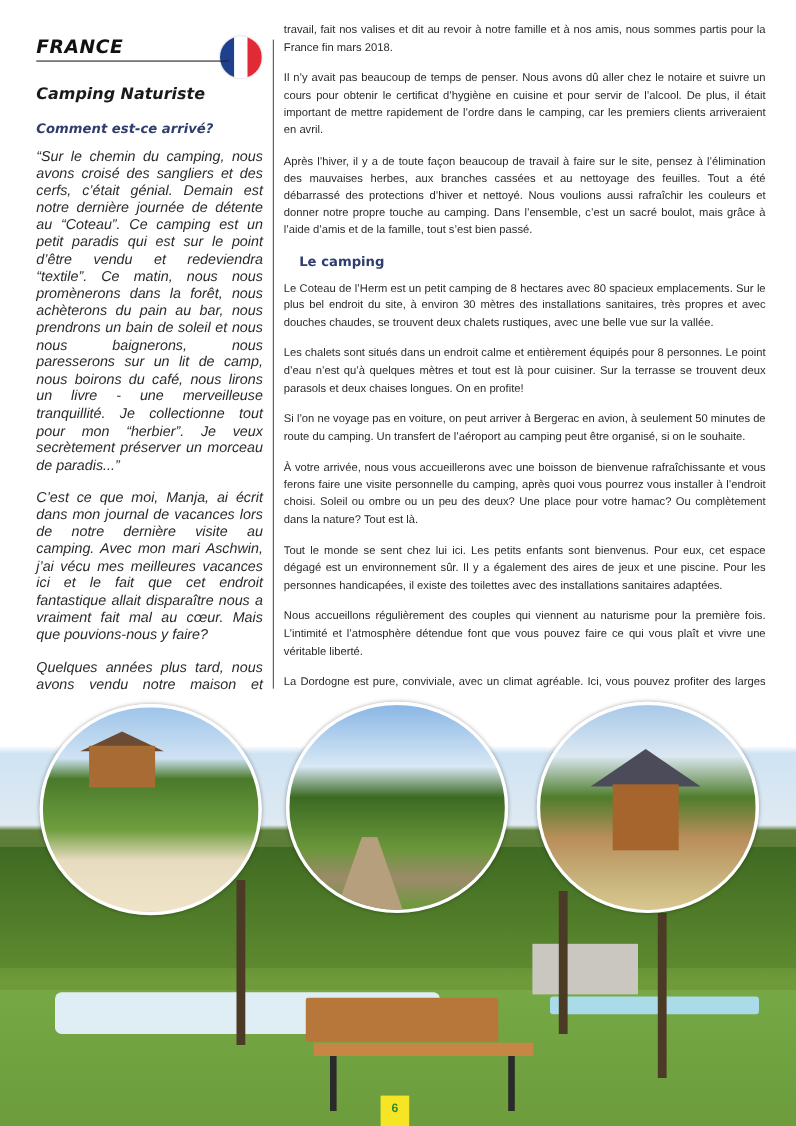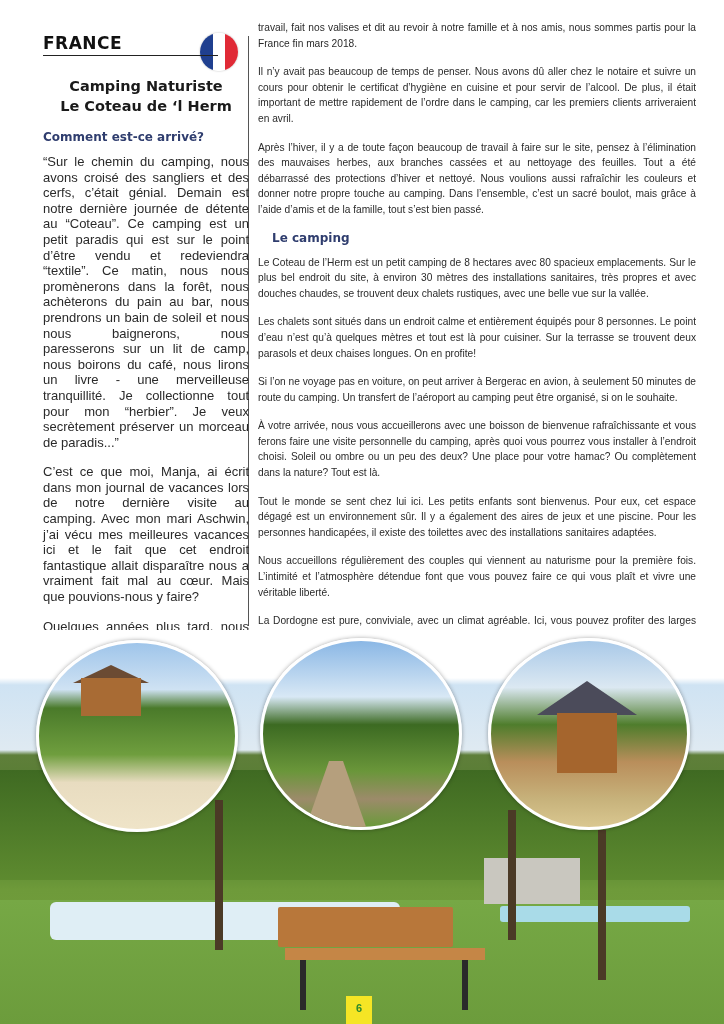--- a/index.html
+++ b/index.html
@@ -1,27 +1,27 @@
 <!DOCTYPE html>
 <html><head>
 <meta charset="utf-8">
 <style>
   html, body { margin:0; padding:0; }
   body { width:724px; height:1024px; position:relative; overflow:hidden; background:#ffffff;
          font-family:"Liberation Sans", sans-serif; color:#2a2a2a; }
-  .col-left { position:absolute; left:43px; top:30px; width:206px; }
+  .col-left { position:absolute; left:33px; top:30px; width:206px;font-style:italic; }
   .col-right { position:absolute; left:258px; top:14px; width:438px; }
   .divider { position:absolute; left:248px; top:36px; width:1px; height:590px; background:#555; }
   .country { font-family:"DejaVu Sans", sans-serif; font-weight:bold; font-size:17px; letter-spacing:0.5px;
              color:#111; padding-bottom:2px; border-bottom:1.5px solid #222; width:175px; margin-top:3px; }
   .flag { position:absolute; left:200px; top:33px; width:38px; height:38px; border-radius:50%; overflow:hidden;
           display:flex; box-shadow:0 0 2px rgba(0,0,0,.3); }
   .flag span { flex:1; }
   .title { font-family:"DejaVu Sans", sans-serif; font-weight:bold; font-size:14.5px; line-height:20px;
-           color:#1a1a1a; margin-top:20px;text-align:center; }
+           color:#1a1a1a; margin-top:20px; }
   .h2 { font-family:"DejaVu Sans", sans-serif; font-weight:bold; font-size:12px; color:#2f3d6e; margin:14px 0 10px; }
   .p { font-size:13px; line-height:15.6px; text-align:justify; margin:0 0 14px; color:#2a2a2a; }
   .col-right .p { font-size:10.2px; line-height:15.6px; margin-bottom:13px; }
   .col-right .h2 { margin:2px 14px 10px; }
   .photo-area { position:absolute; left:0; top:630px; width:724px; height:394px; overflow:hidden;
      background:linear-gradient(#ffffff 0px, #ffffff 48px, #cfe3f3 55px, #dfeaf2 120px, #5f7f3a 125px, #4d7a2a 200px, #6e9a3a 260px, #7aa443 394px); }
   .hill { position:absolute; left:0; top:140px; width:724px; height:110px;
      background:linear-gradient(#3f6a22, #5d8a2f); }
   .field { position:absolute; left:0; top:270px; width:724px; height:124px; background:linear-gradient(#76a845,#6c9c3c); }
   .pool { position:absolute; left:50px; top:272px; width:350px; height:38px; background:#dfeef5; border-radius:6px; }
@@ -57,21 +57,20 @@
 <div class="flag">
   <span style="background:#1f3f8f"></span>
     <span style="background:#ffffff"></span>
     <span style="background:#e02a36"></span>
 </div>
 
 <div class="col-left">
   <div class="country">FRANCE</div>
   <div class="title">
     <div>Camping Naturiste</div>
-    <div>Le Coteau de ‘l Herm</div>
   </div>
   <div class="h2" style="">Comment est-ce arrivé?</div>
   <p class="p">“Sur le chemin du camping, nous avons croisé des sangliers et des cerfs, c’était génial. Demain est notre dernière journée de détente au “Coteau”. Ce camping est un petit paradis qui est sur le point d’être vendu et redeviendra “textile”. Ce matin, nous nous promènerons dans la forêt, nous achèterons du pain au bar, nous prendrons un bain de soleil et nous nous baignerons, nous paresserons sur un lit de camp, nous boirons du café, nous lirons un livre - une merveilleuse tranquillité. Je collectionne tout pour mon “herbier”. Je veux secrètement préserver un morceau de paradis...”</p>
   <p class="p">C’est ce que moi, Manja, ai écrit dans mon journal de vacances lors de notre dernière visite au camping. Avec mon mari Aschwin, j’ai vécu mes meilleures vacances ici et le fait que cet endroit fantastique allait disparaître nous a vraiment fait mal au cœur. Mais que pouvions-nous y faire?</p>
   <p class="p">Quelques années plus tard, nous avons vendu notre maison et comme si cela devait en être ainsi, nous avons entendu à ce moment-là que le camping n’avait pas encore été vendu. Jaap et Shirley Overdulve ont construit eux-mêmes ce camping il y a plus de vingt ans et ont souhaité que l’œuvre de leur vie se poursuive de manière naturiste.</p>
   <div class="h2">Comment cela s’est-il passé?</div>
   <p class="p">Nous avons discuté des possibilités et décidé de faire le grand saut. Après quitté notre</p>
 </div>
 
 <div class="col-right">

